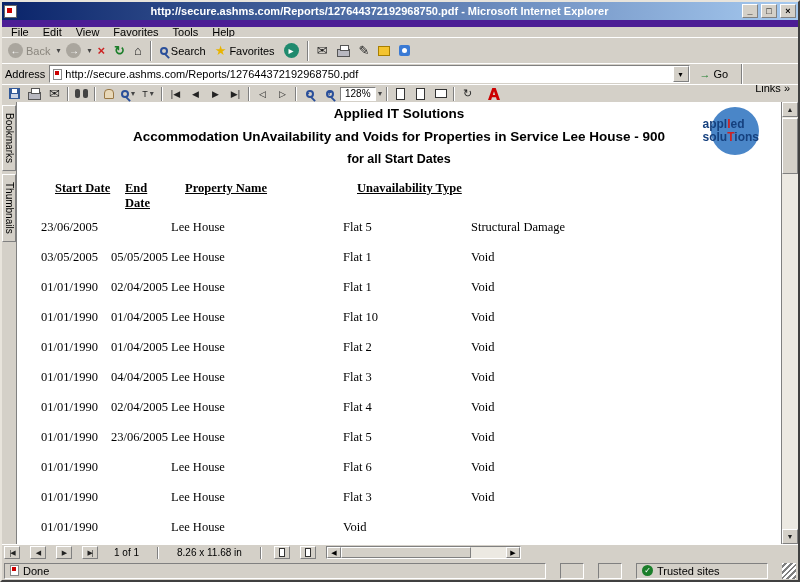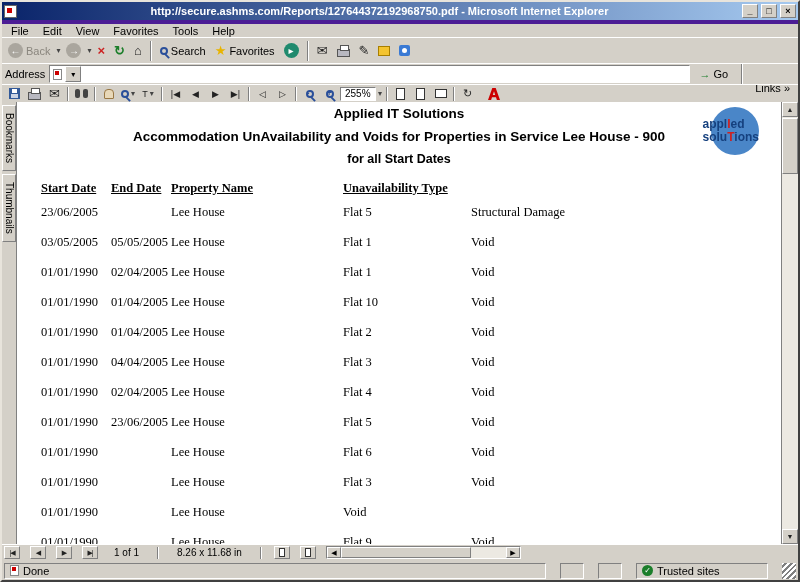--- a/index.html
+++ b/index.html
@@ -31,21 +31,21 @@
   .win-icon::after { content:""; position:absolute; left:2px; top:2px; width:5px; height:5px; background:#c00; }
   .title-text { flex:1; white-space:nowrap; overflow:hidden; font-size:11px;text-align:center; }
   .win-btn {
     width:16px; height:14px; font-size:9px; line-height:11px;
     display:flex; align-items:center; justify-content:center;
     color:#000; font-weight:bold;
   }
   
   .menubar {
     height:17px; flex:0 0 17px; display:flex; align-items:center;
-    border-top:4px solid #4c1d95; padding-left:2px;
+    border-top:7px solid #4c1d95; padding-left:2px;
   }
   .menu-item { padding:1px 7px; color:#000; }
   
   .toolbar {
     height:26px; flex:0 0 26px; display:flex; align-items:center; gap:1px;
     border-top:1px solid #fff; padding:0 2px;
   }
   .tb-btn { display:flex; align-items:center; gap:3px; padding:2px 4px; height:23px; }
   .tb-btn.disabled { color:#8a867e; }
   .circ { width:15px; height:15px; border-radius:50%; display:flex; align-items:center; justify-content:center; color:#fff; font-size:10px; line-height:10px; }
@@ -112,21 +112,21 @@
   .page { position:absolute; inset:0; color:#000; }
   .doc-title { margin-top:4px; text-align:center; font-weight:bold; font-size:13.5px; }
   .doc-sub { margin-top:8px; text-align:center; font-weight:bold; font-size:13.5px; }
   .doc-sub2 { margin-top:8px; text-align:center; font-weight:bold; font-size:12.5px; }
   .logo { position:absolute; top:5px; right:22px; width:120px; height:54px; }
   .logo-circle { position:absolute; right:0; top:0; width:48px; height:48px; border-radius:50%; background:#4a86c8; }
   .logo-text { position:absolute; right:0; top:11px; font-weight:bold; font-size:12px; line-height:13px; color:#15407e; text-align:left; white-space:nowrap; }
   .logo-cap { color:#cc2222; }
   .tablewrap { padding-left:24px; margin-top:15px; }
   .t-row { display:grid; grid-template-columns:70px 60px 172px 128px auto; font-family:"Liberation Serif", serif; font-size:12.5px; }
-  .t-head .t-cell { font-weight:bold; text-decoration:underline; }
+  .t-head .t-cell { font-weight:bold; text-decoration:underline;margin-left:14px; }
   .t-body { margin-top:9px; }
   .t-body .t-row { height:30px; align-items:start; }
   
   .pdfnav { height:16px; flex:0 0 16px; display:flex; align-items:center; gap:10px; border-top:1px solid #fff; padding:0 2px; }
   .pn-btn { width:16px; height:13px; display:flex; align-items:center; justify-content:center; font-size:7px; color:#222; letter-spacing:-1px; }
   .pn-label { padding:0 6px; font-size:10px; }
   .pn-sep { width:2px; height:12px; border-left:1px solid #808080; border-right:1px solid #fff; margin:0 2px; }
   .hscroll { width:195px; height:13px; display:flex; background:#ece9e2; }
   .hs-btn { width:14px; display:flex; align-items:center; justify-content:center; font-size:7px; }
   .hs-thumb { width:130px; }
@@ -214,20 +214,21 @@
     </div>
     <div class="tb-btn">
       <span class="i-msgr"></span>
     </div>
   </div>
 
   <div class="addressbar">
     <span>Address</span>
     <div class="addr-combo sunken">
       <span class="mini-doc"></span>
+      <input class="addr-input" value="http://secure.ashms.com/Reports/127644372192968750.pdf" style="">
       <div class="combo-btn raised">▾</div>
     </div>
     <div class="go-btn">
       <span class="go-arrow">→</span>
       <span>Go</span>
     </div>
     <div class="sep"></div>
     <div class="links">
       <span>Links</span>
       <span>»</span>
@@ -272,21 +273,21 @@
     <div class="ac-btn">
         <span class="i-mag">
           <span class="pm">-</span>
         </span>
       </div>
     <div class="ac-btn">
         <span class="i-mag">
           <span class="pm">+</span>
         </span>
       </div>
-    <div class="zoom-box sunken">255%</div>
+    <div class="zoom-box sunken">128%</div>
     <span class="dd">▾</span>
     <div class="ac-sep"></div>
     <div class="ac-btn">
         <span class="pg-ic"></span>
       </div>
     <div class="ac-btn">
         <span class="pg-ic"></span>
       </div>
     <div class="ac-btn">
         <span class="pg-ic wide"></span>

